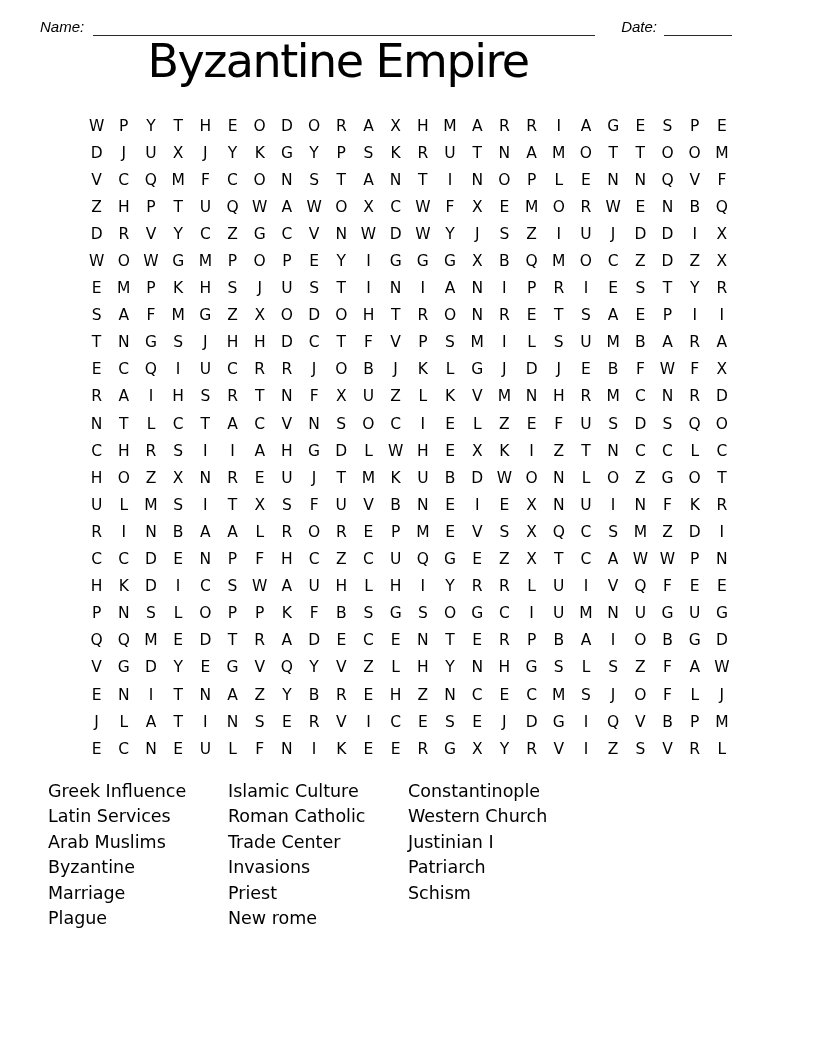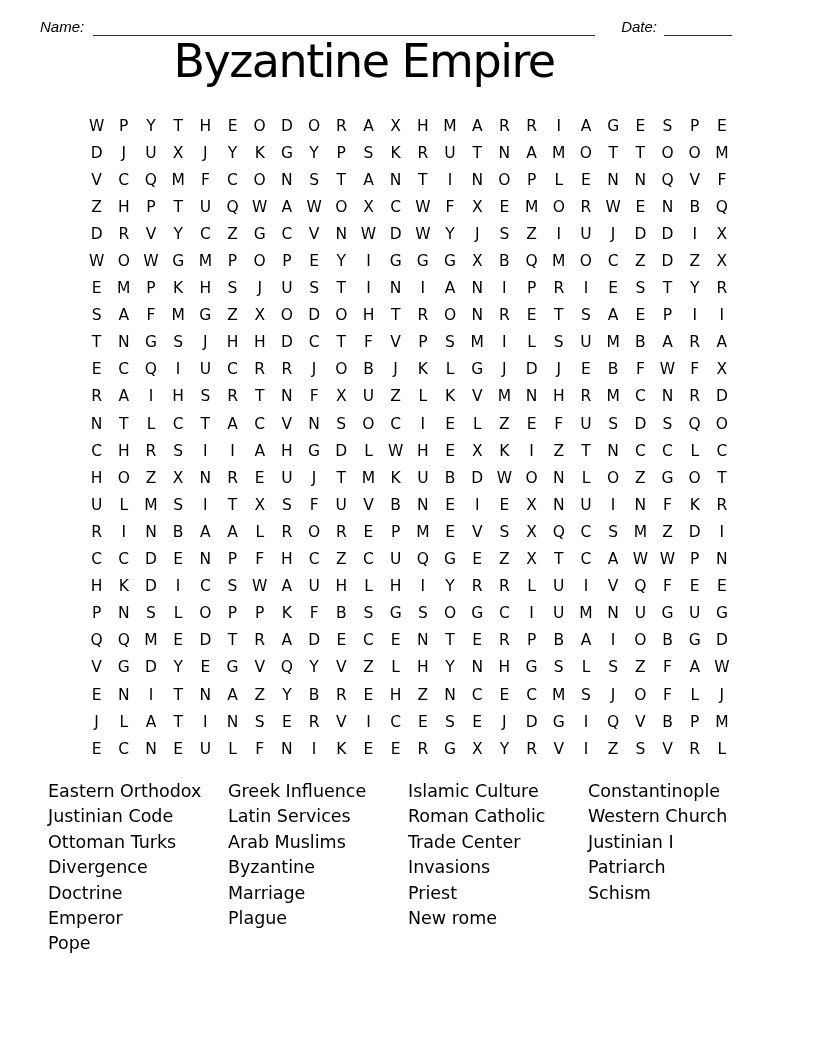--- a/index.html
+++ b/index.html
@@ -24,21 +24,21 @@
   }
   .name-line { width: 502px; margin-left: 9px; }
   .date-label { margin-left: 26px; margin-top: 16px; }
   .date-line { width: 68px; margin-left: 7px; }
 
   
   .title {
     position: absolute; top: 33px; left: 0; width: 676px;
     text-align: center;
     font-size: 46px; letter-spacing: -1.5px;
-    font-weight: 500; line-height: 56px; margin-left: 26px;
+    font-weight: 500; line-height: 56px;
   }
 
   
   .grid {
     position: absolute; top: 112px; left: 83px;
     display: grid;
     grid-template-columns: repeat(24, 27.2px);
     grid-auto-rows: 27.1px;
   }
   .cell {
@@ -642,29 +642,20 @@
     <span class="cell">V</span>
     <span class="cell">I</span>
     <span class="cell">Z</span>
     <span class="cell">S</span>
     <span class="cell">V</span>
     <span class="cell">R</span>
     <span class="cell">L</span>
   </div>
 
 <div class="words">
-  <div class="word-col">
-      <div class="word">Eastern Orthodox</div>
-      <div class="word">Justinian Code</div>
-      <div class="word">Ottoman Turks</div>
-      <div class="word">Divergence</div>
-      <div class="word">Doctrine</div>
-      <div class="word">Emperor</div>
-      <div class="word">Pope</div>
-    </div>
   <div class="word-col">
       <div class="word">Greek Influence</div>
       <div class="word">Latin Services</div>
       <div class="word">Arab Muslims</div>
       <div class="word">Byzantine</div>
       <div class="word">Marriage</div>
       <div class="word">Plague</div>
     </div>
   <div class="word-col">
       <div class="word">Islamic Culture</div>

